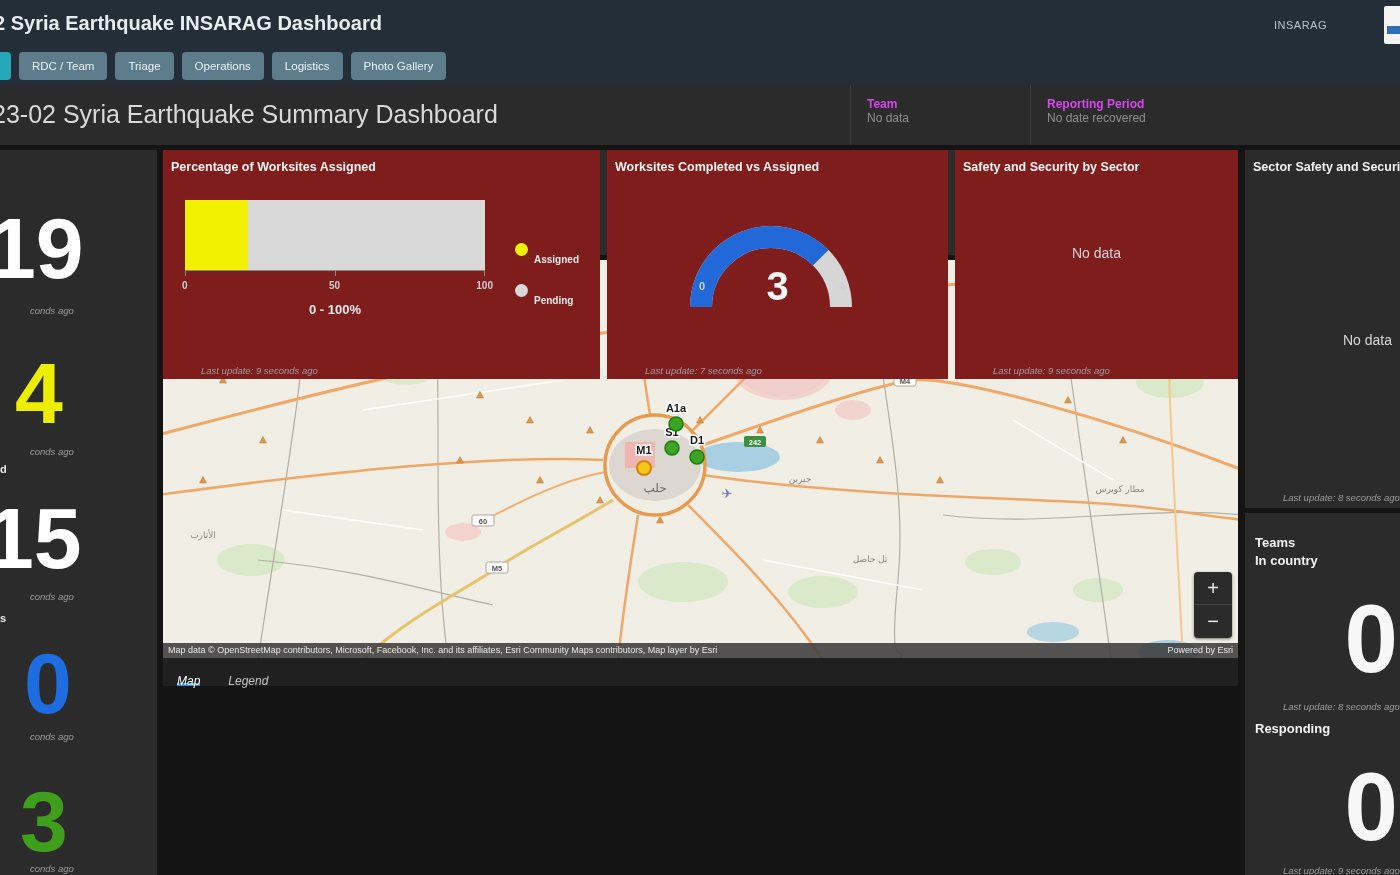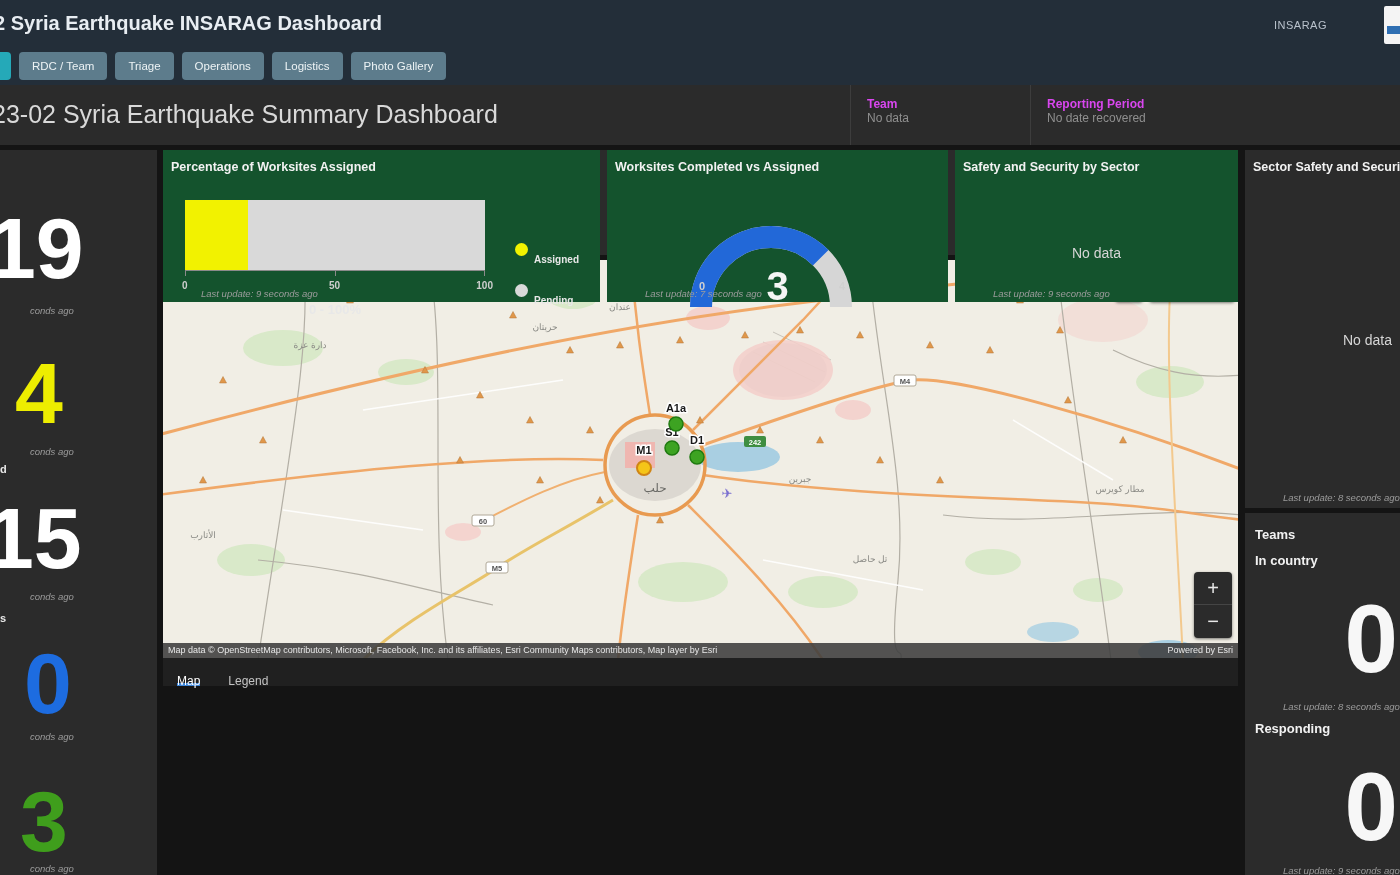--- a/index.html
+++ b/index.html
@@ -69,26 +69,26 @@
   .ctl-search { left:952px; top:14px; width:28px; height:28px; }
   .ctl-group { left:986px; top:14px; width:86px; height:28px; gap:0; }
   .ctl-group .gbtn { width:28px; height:28px; display:flex; align-items:center; justify-content:center; cursor:pointer; }
   .ctl-zoom { left:1031px; top:312px; width:38px; height:66px; flex-direction:column; font-size:20px; }
   .ctl-zoom .zbtn { width:38px; height:33px; display:flex; align-items:center; justify-content:center; cursor:pointer; }
   .ctl-zoom .zbtn:first-child { border-bottom:1px solid #454545; }
 
   .map-tabs { position:absolute; left:0; top:398px; width:1075px; height:28px; background:#202020;
               display:flex; align-items:stretch; padding-left:14px; gap:28px; }
   .mtab { font-size:12px; color:#c4c4c4; display:flex; align-items:center; cursor:pointer;
-          border-bottom:3px solid transparent; padding-top:20px; }
+          border-bottom:3px solid transparent; padding-top:20px;font-style:italic; }
   .mtab.active { color:#ffffff; border-bottom-color:#3f86d8; }
 
   
   .bottom-row { left:0; top:540px; width:1075px; height:185px; display:flex; gap:7px; }
-  .b-panel { position:relative; background:#14532d; height:152px; }
+  .b-panel { position:relative; background:#7f1d1d; height:229px; }
   .b-panel .p-title { position:absolute; left:8px; top:10px; }
   .b-panel .updated { position:absolute; left:8px; bottom:3px; }
 
   .bp-assigned { width:437px; }
   .bar-area { position:absolute; left:22px; top:50px; width:300px; height:70px; background:#d9d9d9; }
   .bar-fill { position:absolute; left:0; top:0; height:70px; background:#f2f200; }
   .bar-axis { position:absolute; left:22px; top:120px; width:300px; height:6px;
               border-left:1px solid #8a8a8a; border-right:1px solid #8a8a8a; border-top:1px solid #8a8a8a; }
   .bar-axis i { position:absolute; left:50%; top:0; width:1px; height:5px; background:#8a8a8a; }
   .bar-ticks { position:absolute; left:22px; top:130px; width:300px; font-size:10px; font-weight:700; color:#cfcfcf; }
@@ -437,21 +437,21 @@
     </section>
   </main>
 
   <aside class="rightcol">
     <div class="panel rc-top">
       <div class="p-title">Sector Safety and Security</div>
       <div class="nodata">No data</div>
       <div class="updated">Last update: 8 seconds ago</div>
     </div>
     <div class="panel rc-bot">
-      <div class="rc-sub" style="top:14px;">Teams</div>
+      <div class="rc-sub" style="top:22px;">Teams</div>
       <div class="rc-sub" style="top:40px;">In country</div>
       <div class="rc-zero" style="top:78px;">0</div>
       <div class="updated rc-upd" style="top:188px;">Last update: 8 seconds ago</div>
       <div class="rc-sub" style="top:208px;">Responding</div>
       <div class="rc-zero" style="top:246px;">0</div>
       <div class="updated rc-upd" style="top:352px;">Last update: 9 seconds ago</div>
     </div>
   </aside>
 </div>
 

